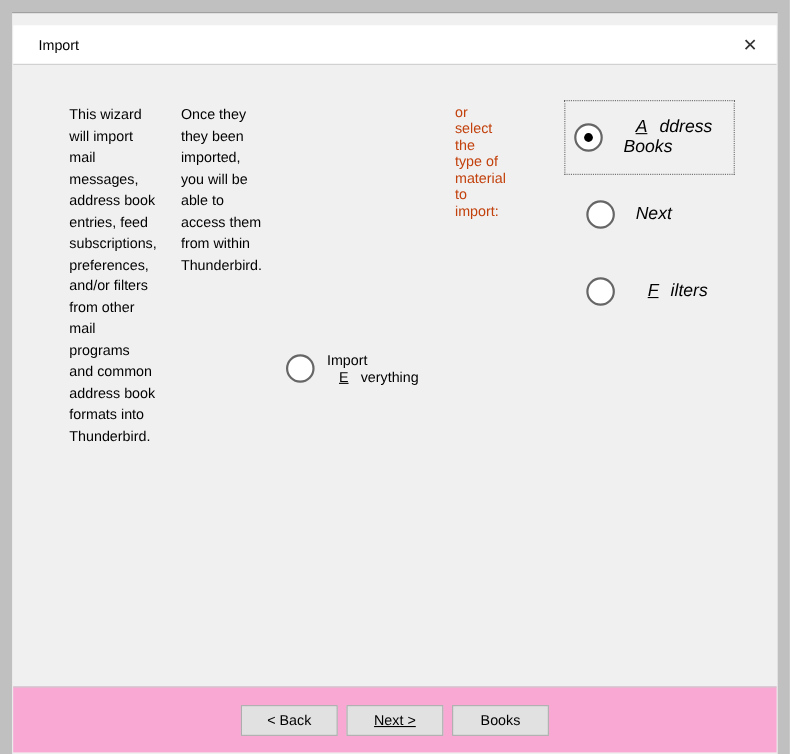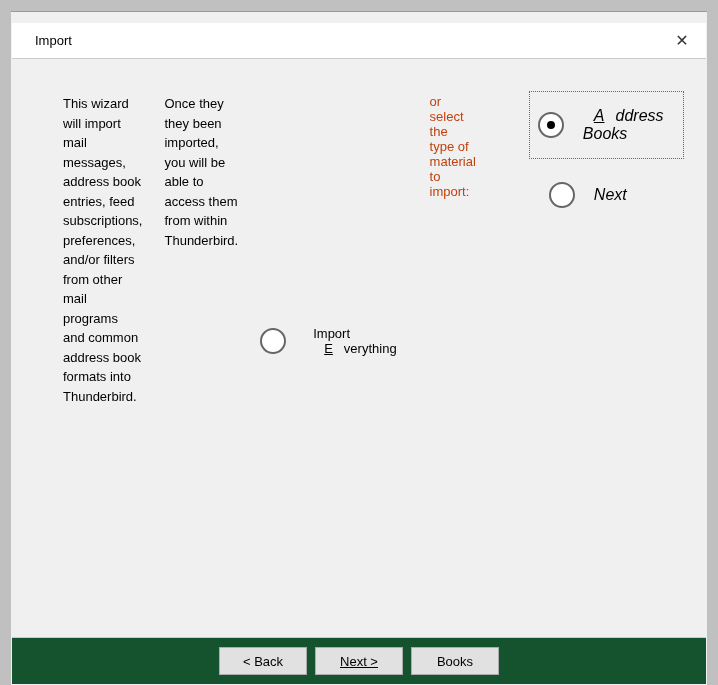--- a/index.html
+++ b/index.html
@@ -74,21 +74,21 @@
 
     .description-second {
       color: #000;
       line-height: 1.5;
       margin-bottom: 28px;
     }
 
     .import-everything-row {
       display: flex;
       align-items: center;
-      gap: 16px;
+      gap: 0;
       margin-bottom: 18px;
     }
 
     .import-everything-label {
       font-size: 13px;
       color: #000;
     }
 
     .select-type-label {
       font-size: 13px;
@@ -149,22 +149,22 @@
       background: #000;
     }
 
     .footer {
       border-top: 1px solid #ccc;
       padding: 12px 24px;
       display: flex;
       justify-content: center;
       align-items: center;
       gap: 8px;
-      background: #14532d;
-      height: 47px;
+      background: #f9a8d4;
+      height: 60px;
     }
 
     .btn {
       min-width: 88px;
       height: 28px;
       background: #e1e1e1;
       border: 1px solid #adadad;
       font-size: 13px;
       color: #000;
       cursor: pointer;
@@ -213,20 +213,26 @@
         </label>
       </div>
 
       <div class="radio-row">
         <input type="radio" name="import-type" id="opt-mail" style="">
         <label class="radio-label" for="opt-mail">Next</label>
       </div>
 
 
 
+      <div class="radio-row">
+        <input type="radio" name="import-type" id="opt-filters" style="">
+        <label class="radio-label" for="opt-filters">
+          <span class="underline-a">F</span>ilters
+        </label>
+      </div>
 
     </div>
   </div>
 
   <div class="footer">
     <button class="btn">&lt; Back</button>
     <button class="btn btn-next">Next &gt;</button>
     <button class="btn">Books</button>
   </div>
 

